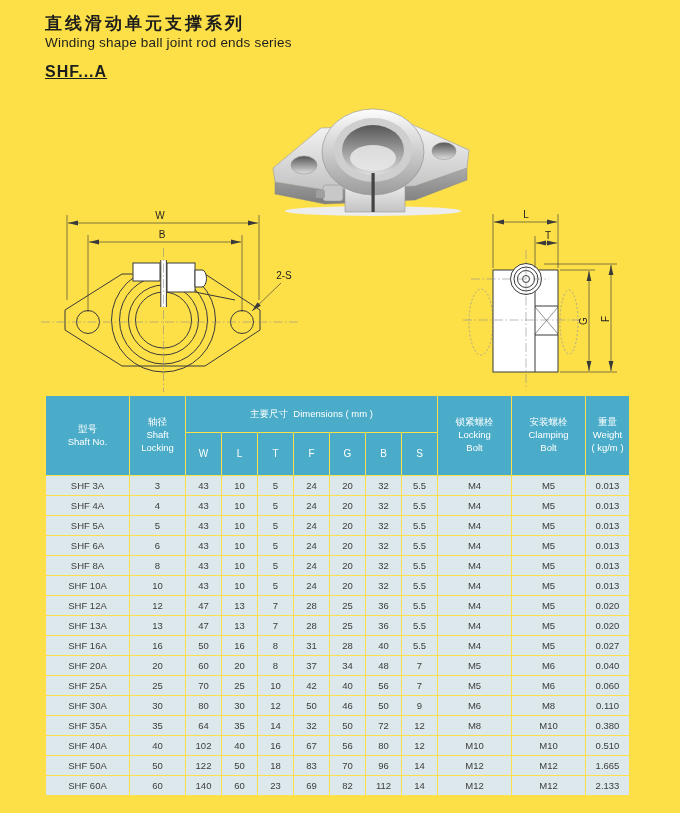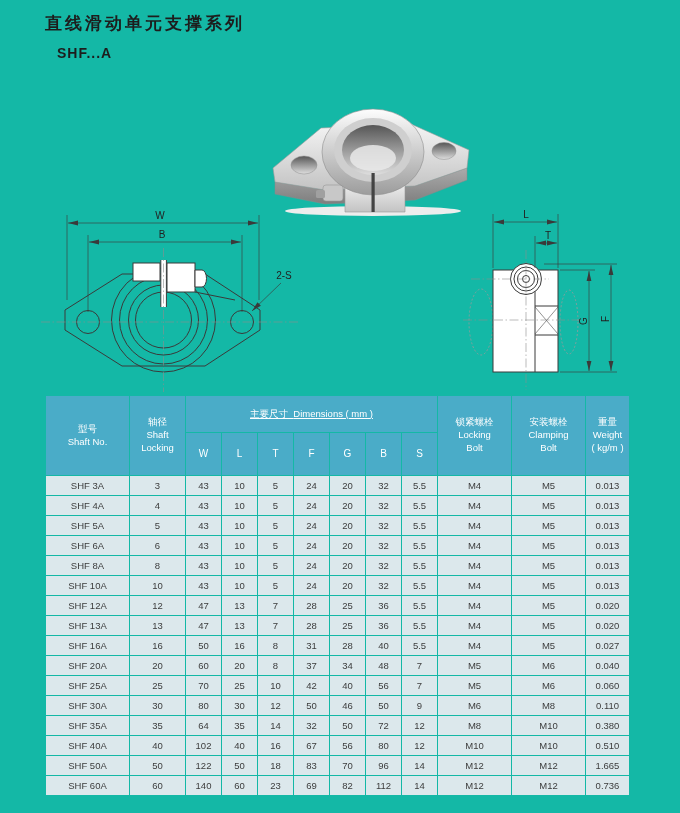--- a/index.html
+++ b/index.html
@@ -1,52 +1,53 @@
 <!DOCTYPE html>
 <html><head>
 <meta charset="utf-8">
 <style>
   html,body{margin:0;padding:0;background:#fff;}
   body{width:680px;height:813px;position:relative;font-family:"Liberation Sans",sans-serif;overflow:hidden;}
-  .page{position:absolute;inset:0;background:#14b8a6;}
+  .page{position:absolute;inset:0;background:#fde047;}
 
   
   .hdr{position:absolute;left:45px;top:14px;color:#1d1d1d;}
   .title-zh{font-size:17px;font-weight:bold;letter-spacing:3px;margin:0;line-height:1.2;}
   .title-en{font-size:13.5px;font-weight:400;margin:1px 0 0;line-height:1.2;letter-spacing:0.2px;}
-  .series{font-size:14px;font-weight:bold;margin:11px 12px 0;letter-spacing:1px;}
+  .series{font-size:16px;font-weight:bold;margin:11px 0 0;letter-spacing:1px;text-decoration:underline;}
 
   
   .photo{position:absolute;left:263px;top:88px;}
   .draw-front{position:absolute;left:38px;top:200px;}
   .draw-side{position:absolute;left:455px;top:198px;}
 
   
   .obj{fill:none;stroke:#3a3a3a;stroke-width:1;}
   .objf{fill:#fff;stroke:#3a3a3a;stroke-width:1;}
   .thin{fill:none;stroke:#4a4a4a;stroke-width:.6;}
   .dim,.ext{fill:none;stroke:#3a3a3a;stroke-width:.65;}
   .cl{fill:none;stroke:#8d8d8d;stroke-width:.6;stroke-dasharray:9 2.5 1.5 2.5;}
   .hid{fill:none;stroke:#9b9b9b;stroke-width:.8;stroke-dasharray:2 2;}
   .lbl{font-size:10px;fill:#222;font-family:"Liberation Sans",sans-serif;}
 
   
   table.spec{position:absolute;left:45px;top:395px;border-collapse:separate;border-spacing:1.5px;table-layout:fixed;}
   table.spec th{background:#4aacc8;color:#fff;font-weight:400;font-size:9.5px;line-height:1.35;padding:1px 0;text-align:center;vertical-align:middle;}
-  table.spec tr.top th.group{height:34px;text-decoration:underline;}
+  table.spec tr.top th.group{height:34px;}
   table.spec tr.sub th{height:40px;font-size:10px;}
   table.spec td{background:#dce8ec;color:#3c3c3c;font-size:9.5px;text-align:center;vertical-align:middle;height:19px;padding:0;white-space:nowrap;}
 </style>
 </head>
 <body>
 
 <div class="page">
 
   <div class="hdr">
     <h1 class="title-zh">直线滑动单元支撑系列</h1>
+    <h2 class="title-en">Winding shape ball joint rod ends series</h2>
     <h3 class="series">SHF...A</h3>
   </div>
 
   <div class="photo">
     <svg width="212" height="130" viewBox="0 0 212 130">
       <defs>
         <linearGradient id="gTop" x1="0" y1="0" x2="0" y2="1">
           <stop offset="0" stop-color="#f4f4f4"></stop>
             <stop offset="1" stop-color="#c3c3c3"></stop>
         </linearGradient>
@@ -426,18 +427,18 @@
           <td>60</td>
           <td>140</td>
           <td>60</td>
           <td>23</td>
           <td>69</td>
           <td>82</td>
           <td>112</td>
           <td>14</td>
           <td>M12</td>
           <td>M12</td>
-          <td>0.736</td>
+          <td>2.133</td>
         </tr>
       </tbody>
   </table>
 
 </div>
 
 </body></html>

